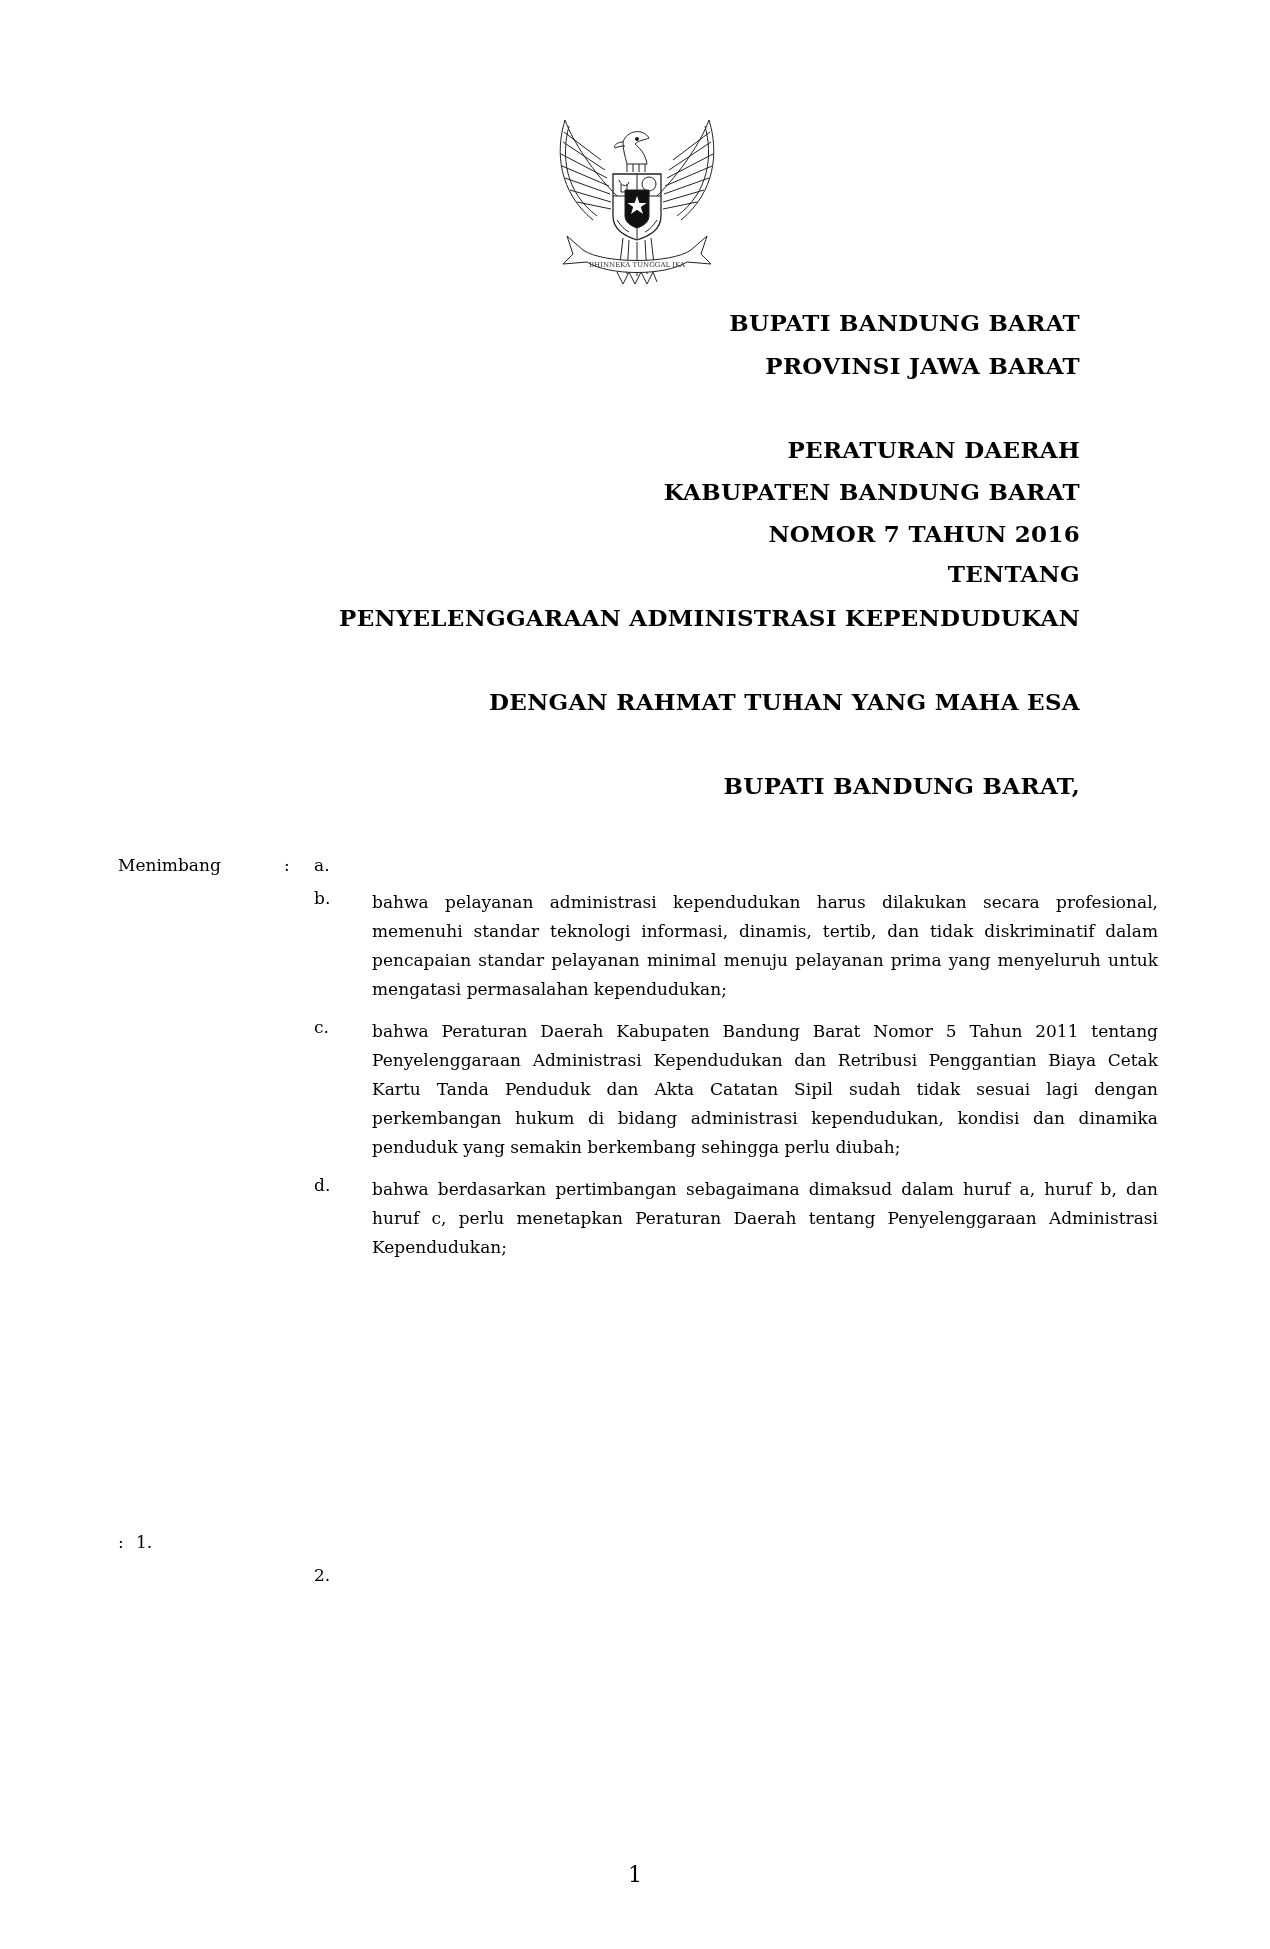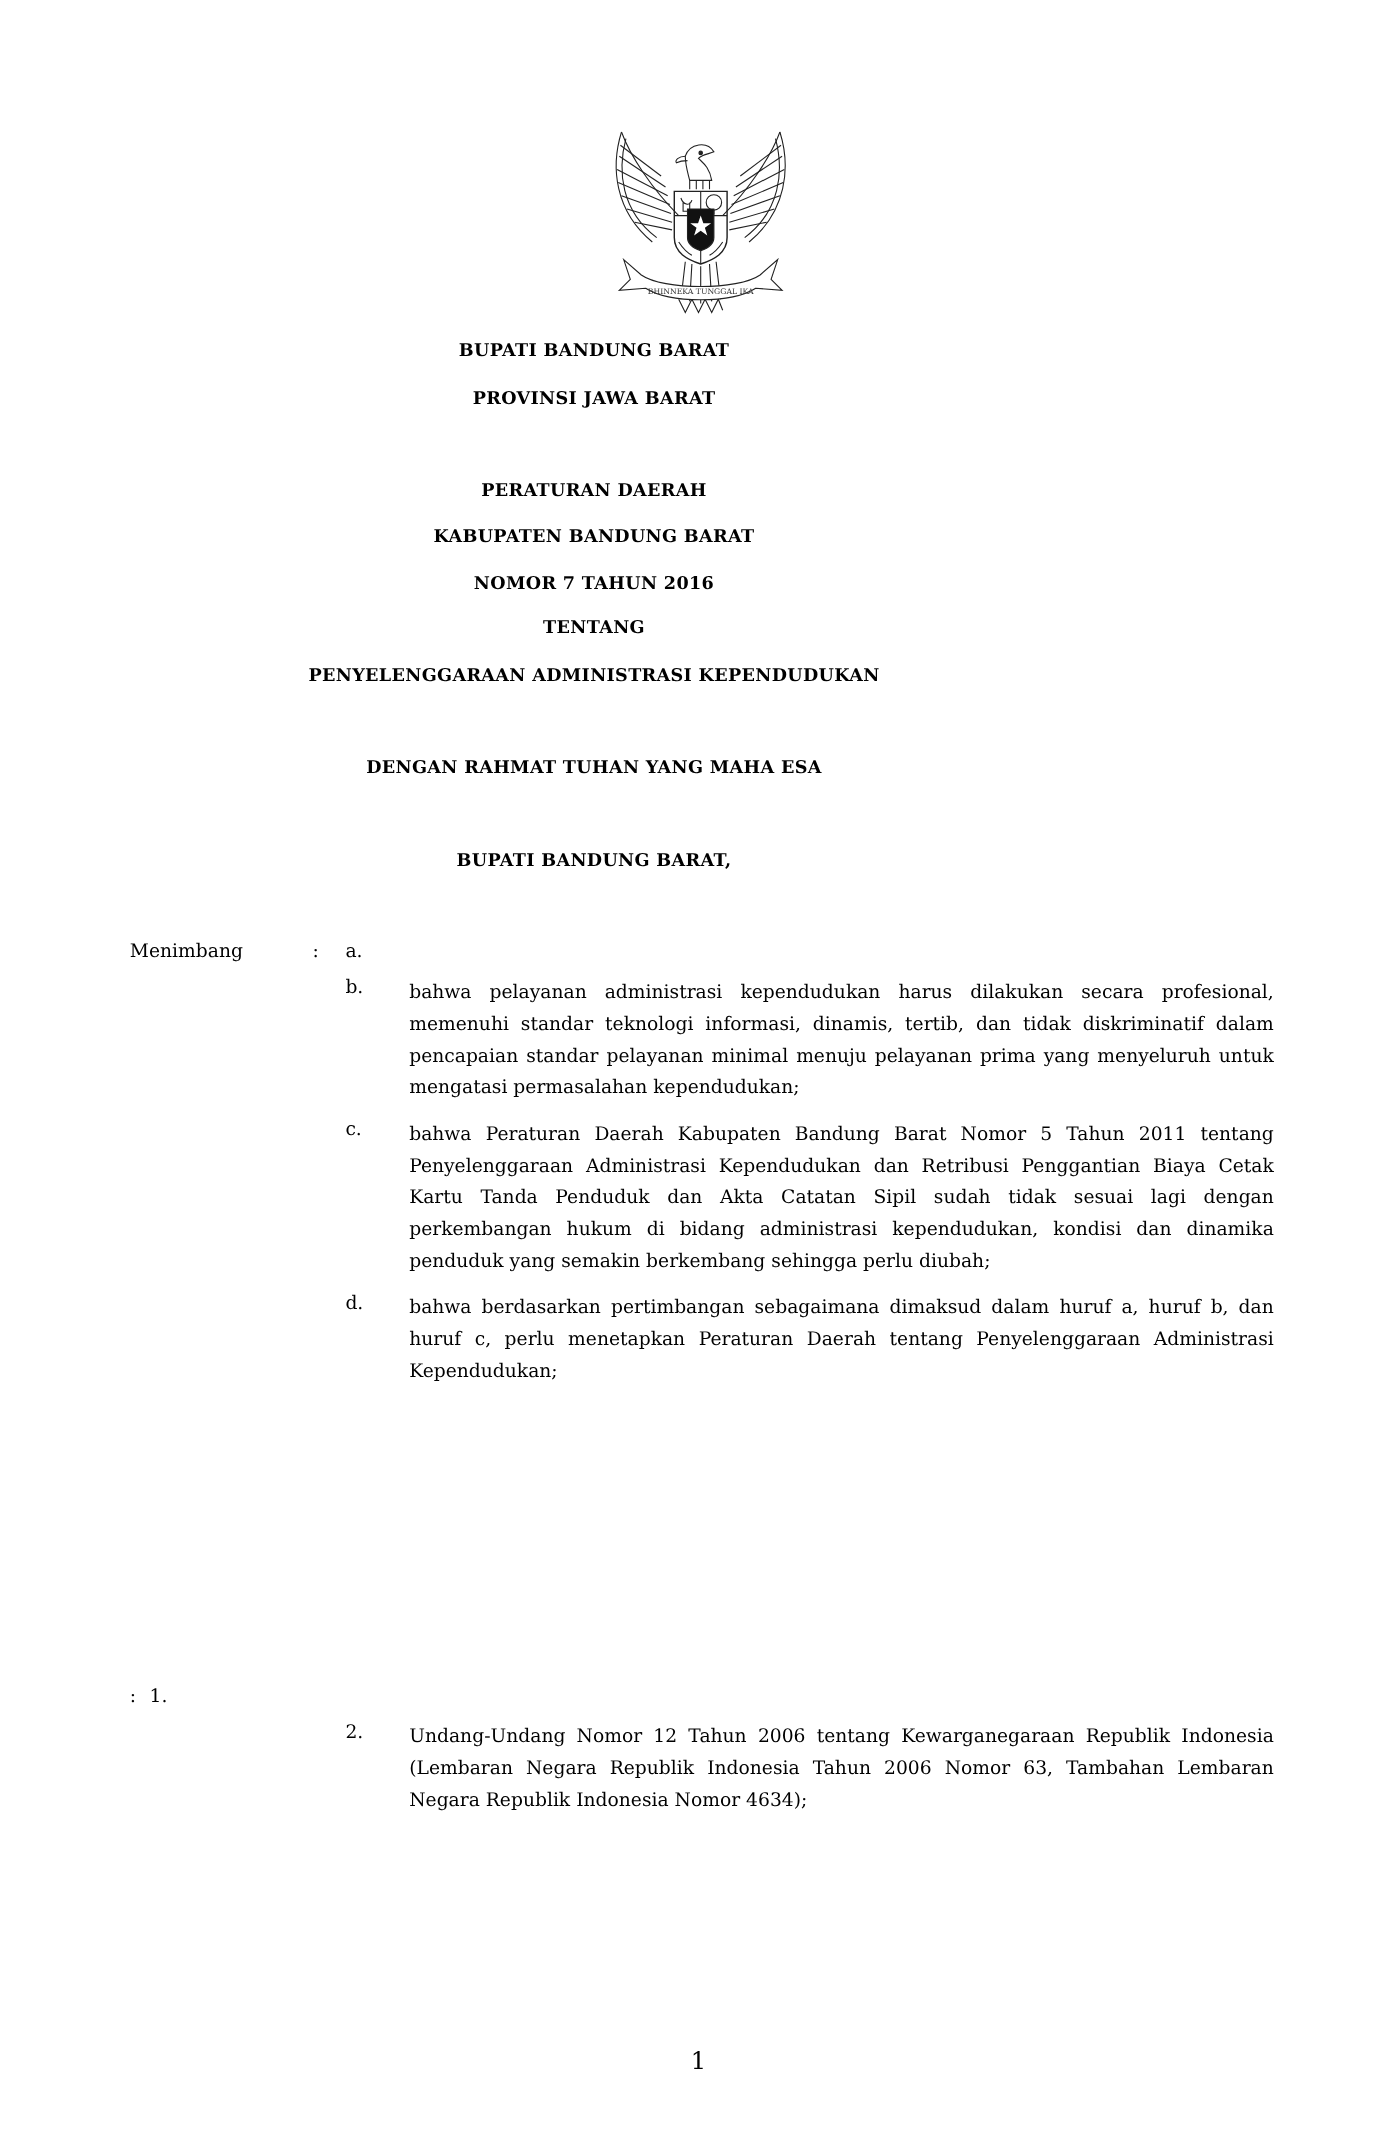--- a/index.html
+++ b/index.html
@@ -1,18 +1,18 @@
 <!DOCTYPE html>
 <html><head>
 <meta charset="utf-8">
 <style>
   html, body { margin: 0; padding: 0; background: #ffffff; }
   body { width: 1270px; height: 1949px; position: relative; overflow: hidden; color: #000; font-family: "DejaVu Serif", serif; }
   .emblem { position: absolute; left: 553px; top: 112px; width: 168px; height: 180px; }
-  .heading { position: absolute; left: 0; width: 1080px; text-align: center; font-weight: bold; font-size: 16px; letter-spacing: 0.3px; white-space: nowrap; }
+  .heading { position: absolute; left: 0; width: 1080px; text-align: right; font-weight: bold; font-size: 23px; letter-spacing: 0.3px; white-space: nowrap; }
   .section { position: absolute; left: 118px; width: 1040px; font-size: 17px; }
   .row { display: flex; }
   .lbl { width: 178px; flex: none; white-space: pre; }
   .colon { width: 18px; flex: none; }
   .marker { width: 58px; flex: none; }
   .txt { flex: 1; text-align: justify; line-height: 29px; }
   .row + .row { margin-top: 13px; }
   .pagenum { position: absolute; left: 0; width: 1270px; top: 1862px; text-align: center; font-size: 22px; }
 </style>
 </head>
@@ -117,17 +117,16 @@
 
 <div class="section" style="top:1532px">
   <div class="row">
     <span class="colon">:</span>
     <span class="marker">1.</span>
   </div>
   <div class="row">
     <span class="lbl"></span>
       <span class="colon"></span>
     <span class="marker">2.</span>
-    <span class="txt">Undang-Undang Nomor 12 Tahun 2006 tentang Kewarganegaraan Republik Indonesia (Lembaran Negara Republik Indonesia Tahun 2006 Nomor 63, Tambahan Lembaran Negara Republik Indonesia Nomor 4634);</span>
   </div>
 </div>
 
 <div class="pagenum">1</div>
 
 </body></html>

